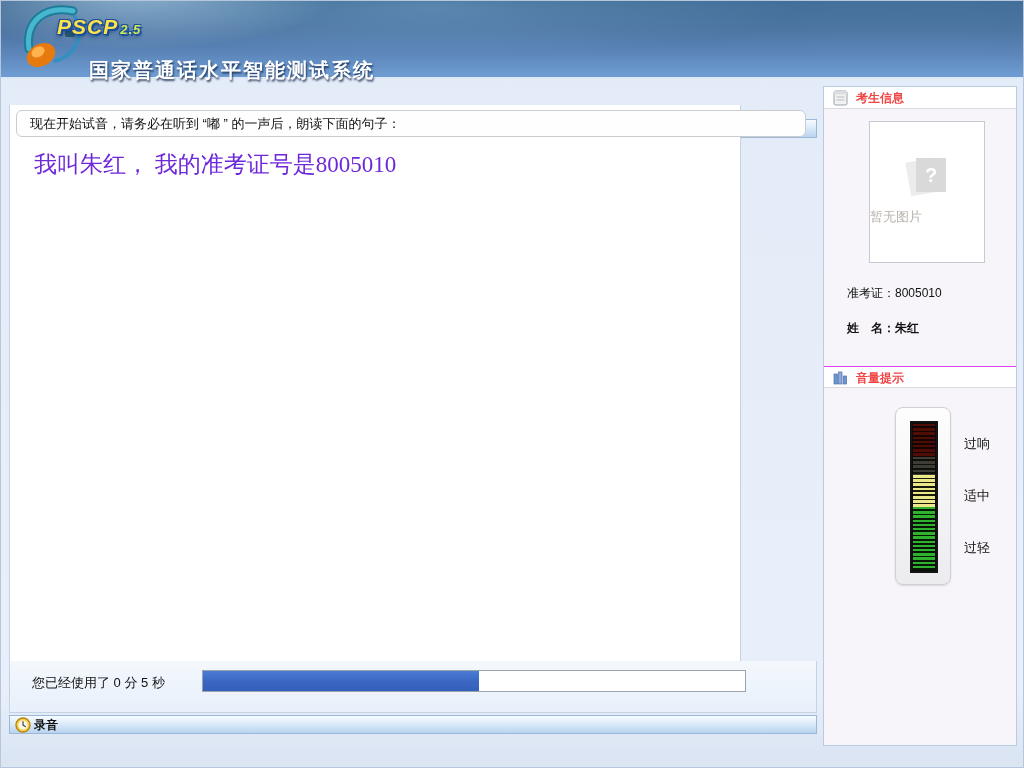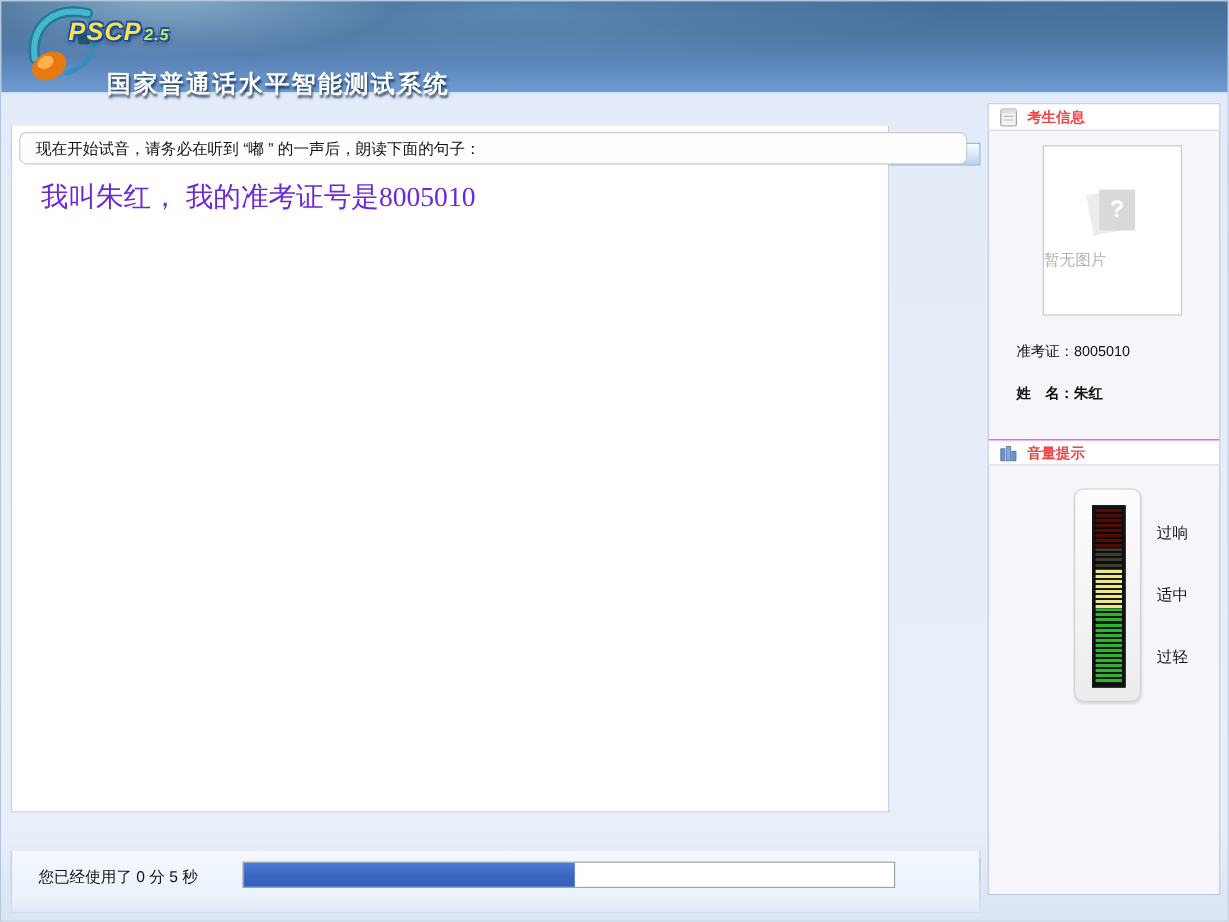--- a/index.html
+++ b/index.html
@@ -51,21 +51,21 @@
     position:absolute; left:6px; top:5px; width:790px; height:27px;
     background:#fefefe; border:1px solid #cccccc; border-radius:6px;
     font-size:13px; color:#111; line-height:25px; padding-left:13px;
   }
   .reading-text{
     position:absolute; left:24px; top:44px; font-family:"Liberation Serif",serif;
     font-size:23px; color:#6d28d9;
   }
   .record-header{ left:8px; top:681px; width:808px; }
   .record-strip{
-    position:absolute; left:8px; top:708px; width:808px; height:52px;
+    position:absolute; left:8px; top:660px; width:808px; height:52px;
     background:linear-gradient(180deg,#f4f8fd 0%,#e7f0fb 100%);
     border:1px solid #c3d3e5; border-top:none;
   }
   .time-used{ position:absolute; left:22px; top:13px; font-size:13px; color:#111; }
   .progress-track{
     position:absolute; left:192px; top:9px; width:544px; height:22px;
     background:#ffffff; border:1px solid #9aa2ac;
   }
   .progress-fill{
     height:100%; background:linear-gradient(180deg,#4b7cd4 0%,#3a66c2 55%,#3360ba 100%);

